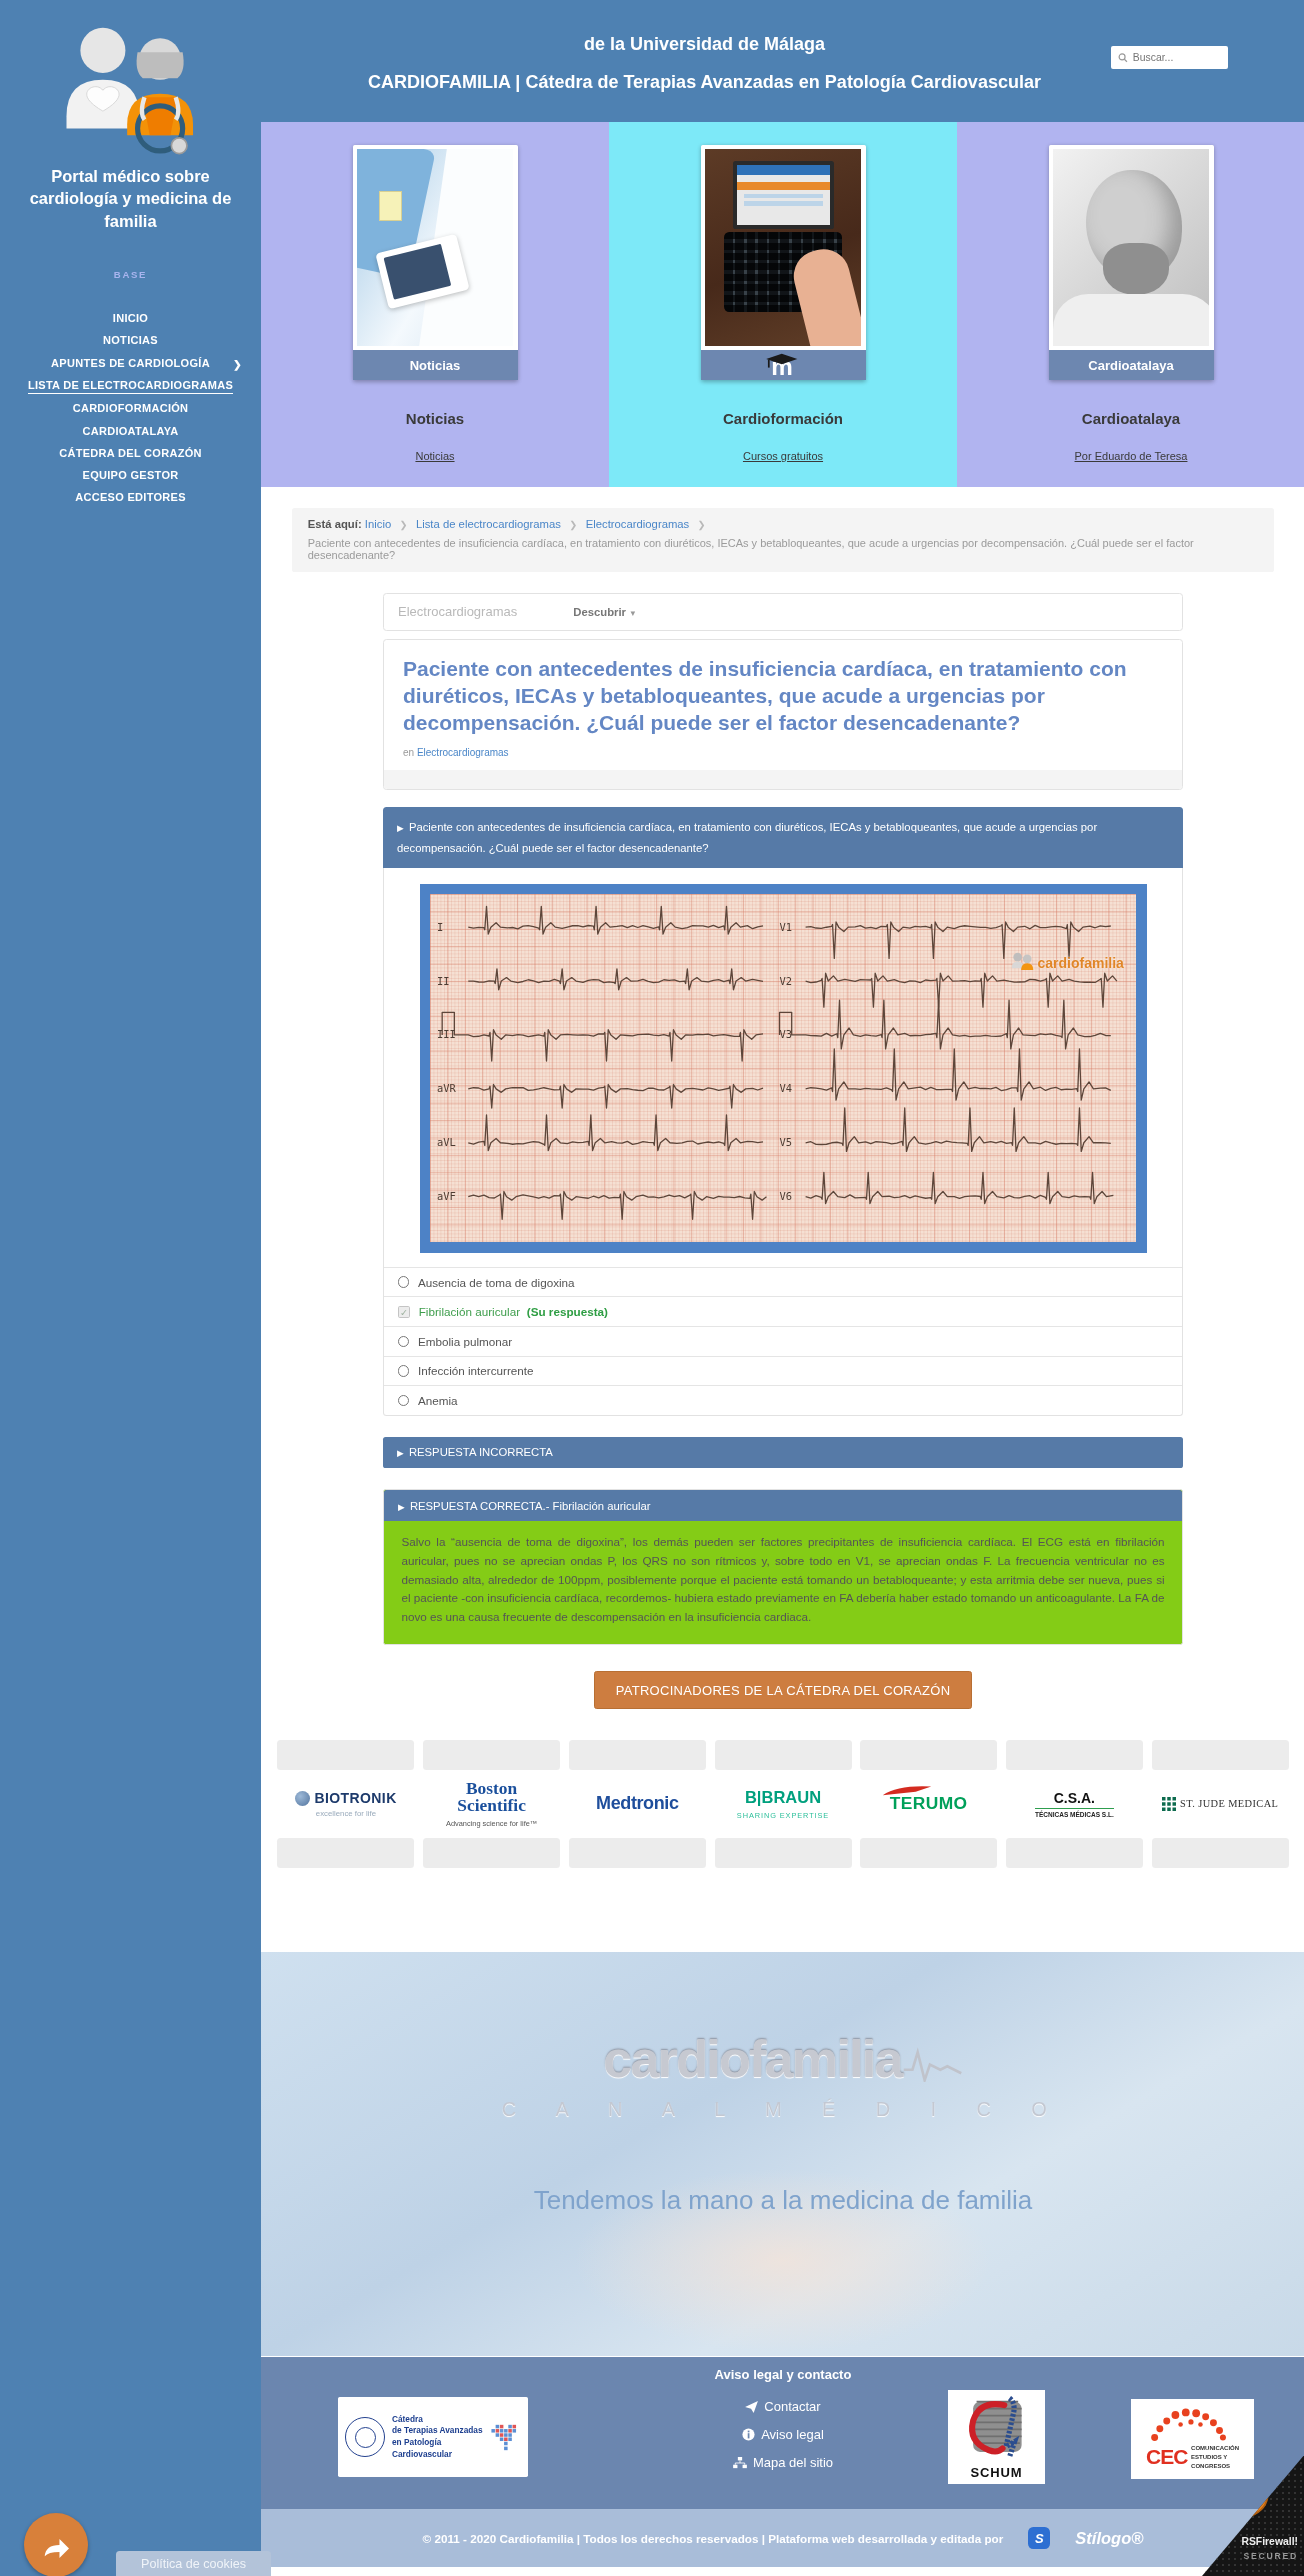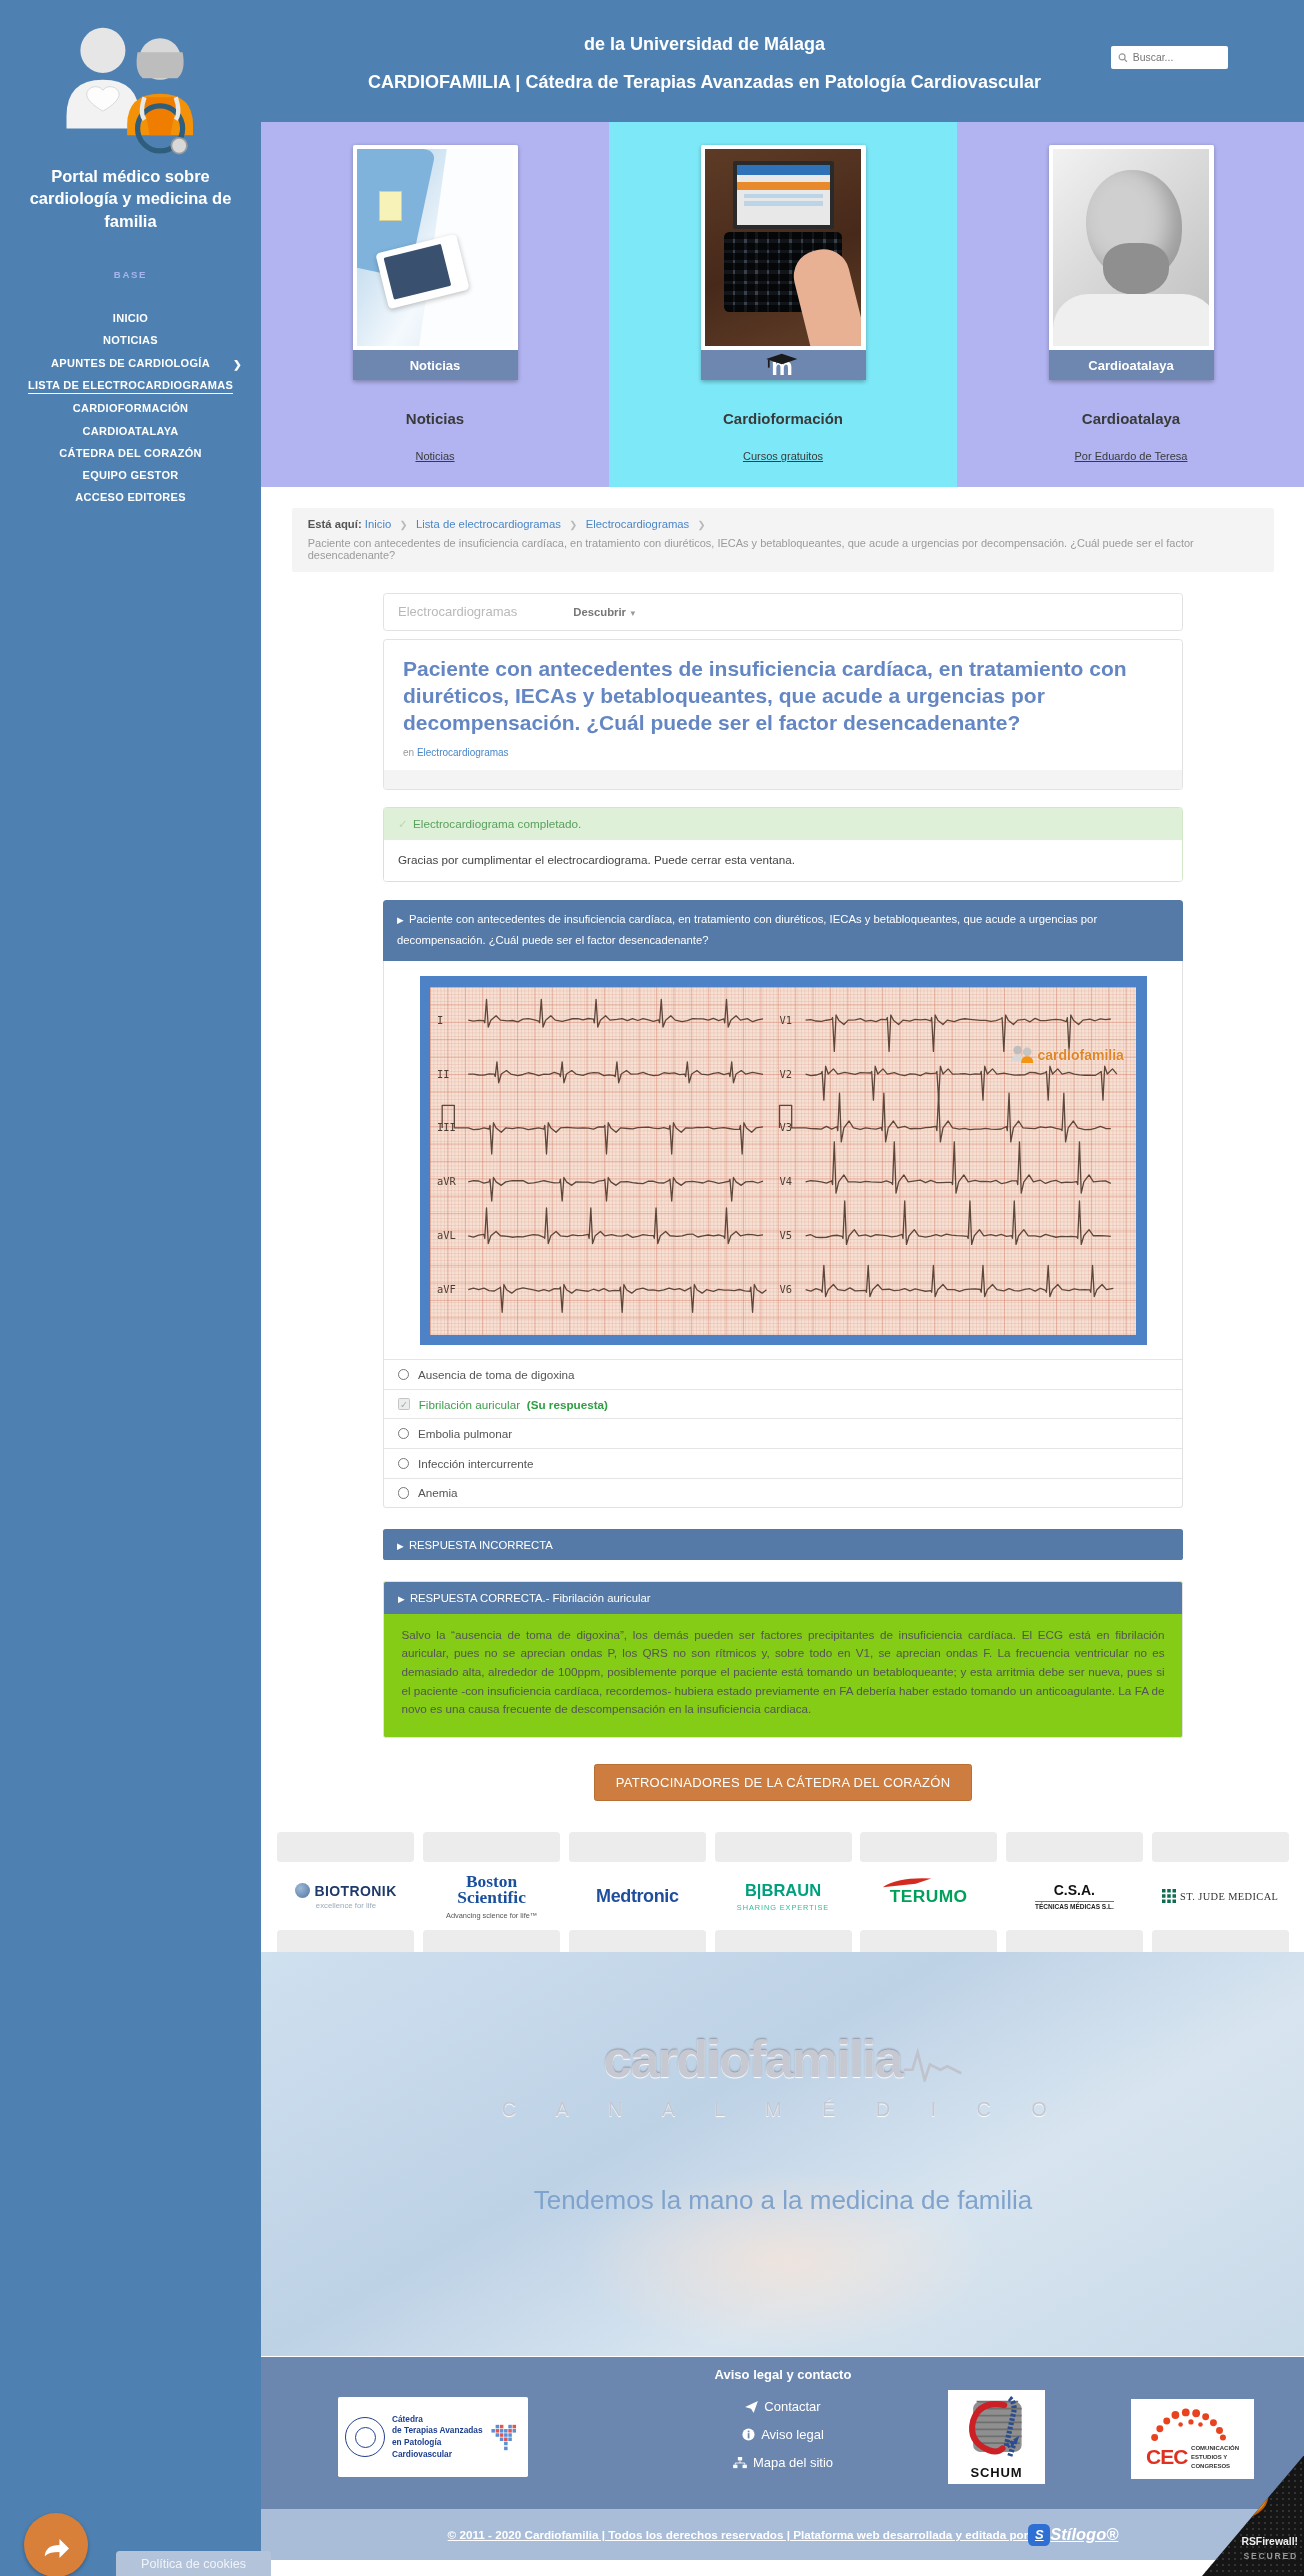--- a/index.html
+++ b/index.html
@@ -161,22 +161,22 @@
   .seal { width:40px; height:40px; border:1.7px solid #23418f; border-radius:50%; flex:0 0 auto; position:relative; }
   .seal::after { content:""; position:absolute; left:8.7px; top:8.7px; width:19px; height:19px; border:0.9px solid #23418f; border-radius:50%; }
   .catedra-lines { color:#1d3f8f; font-size:8.3px; font-weight:bold; line-height:1.4; text-align:left; }
   .flinks { position:absolute; left:0; right:0; top:42px; display:flex; flex-direction:column; align-items:center; gap:13px; }
   .flink { display:flex; align-items:center; gap:6px; font-size:13px; cursor:pointer; }
   .schum { position:absolute; left:687px; top:33px; width:97px; height:94px; background:#fff; padding:2.6px; text-align:center; cursor:pointer; }
   .schum-name { font-weight:bold; font-size:13px; letter-spacing:0.9px; color:#111; margin-top:-1.7px; }
   .cec { position:absolute; left:870px; top:42px; width:123px; height:80px; background:#fff; display:flex; align-items:center; justify-content:center; gap:3.5px; cursor:pointer; }
   .cec-name { color:#e03020; font-weight:bold; font-size:21px; letter-spacing:-0.9px; }
   .cec-lines { color:#333; font-size:6px; font-weight:bold; text-align:left; line-height:1.5; }
-  .footer-bottom { position:absolute; left:261px; top:2509px; width:1044px; height:51px; background:#a9bdd9; z-index:2;
-                   display:flex; align-items:center; justify-content:center; gap:0; color:#fff; font-size:11.7px; font-weight:bold;text-decoration:underline; }
+  .footer-bottom { position:absolute; left:261px; top:2509px; width:1044px; height:58px; background:#a9bdd9; z-index:2;
+                   display:flex; align-items:center; justify-content:center; gap:25px; color:#fff; font-size:11.7px; font-weight:bold; }
   .stilogo-badge { width:22px; height:22px; background:#2d6fd2; border-radius:5.2px; color:#fff; display:flex;
                    align-items:center; justify-content:center; font-weight:bold; font-style:italic; font-size:13px; }
   .stilogo-name { font-size:16.5px; font-style:italic; font-weight:bold; }
 
   .fab { position:absolute; left:23.5px; top:2513px; width:64px; height:64px; border-radius:50%; background:#d8803a;
          display:flex; align-items:center; justify-content:center; z-index:5; cursor:pointer; box-shadow:0 1.7px 4.3px rgba(0,0,0,.3); }
   .cookies { position:absolute; left:116px; top:2551px; width:155px; height:25px; background:#b3c3d9; border-radius:3.5px 3.5px 0 0;
              color:#f0f4f9; font-size:12.6px; display:flex; align-items:center; justify-content:center; z-index:5; cursor:pointer; border:0; font-family:inherit; }
   .secured { position:absolute; right:0; top:2454px; width:103px; height:122px; z-index:6;
              clip-path:polygon(100% 0,100% 100%,0 100%);
@@ -313,24 +313,20 @@
       </div>
 
       <div class="article">
         <h1 class="article-title">Paciente con antecedentes de insuficiencia cardíaca, en tratamiento con diuréticos, IECAs y betabloqueantes, que acude a urgencias por decompensación. ¿Cuál puede ser el factor desencadenante?</h1>
         <div class="article-cat">
           <span>en </span><a>Electrocardiogramas</a>
         </div>
         <div class="article-strip"></div>
       </div>
 
-      <div class="alert">
-        <div class="alert-head"><span class="alert-check">✓</span><span>Electrocardiograma completado.</span></div>
-        <div class="alert-body">Gracias por cumplimentar el electrocardiograma. Puede cerrar esta ventana.</div>
-      </div>
 
       <div class="q-head"><span class="tri">▶</span><span>Paciente con antecedentes de insuficiencia cardíaca, en tratamiento con diuréticos, IECAs y betabloqueantes, que acude a urgencias por decompensación. ¿Cuál puede ser el factor desencadenante?</span></div>
       <div class="q-body">
 
         <div class="ecg">
           <div class="ecg-paper">
             <svg id="ecg-svg" width="706" height="348" viewBox="0 0 812 400">
                 <path d="M44 38 L50 39.1 L56 38.2 L62 38.6 L63 41.0 L65 14.0 L67 46.0 L70 38 L76 33.0 L81 38 L89 38.8 L95 38.4 L101 39.9 L107 36.9 L113 36.3 L119 37.5 L125 39.2 L126 41.0 L128 14.0 L130 46.0 L133 38 L139 33.0 L144 38 L152 39.5 L158 37.9 L164 36.4 L170 36.2 L176 37.7 L182 36.1 L188 36.8 L189 41.0 L191 14.0 L193 46.0 L196 38 L202 33.0 L207 38 L215 37.1 L221 36.2 L227 38.6 L233 36.2 L239 38.4 L245 36.2 L251 37.7 L257 39.4 L263 37.7 L264 41.0 L266 14.0 L268 46.0 L271 38 L277 33.0 L282 38 L290 39.7 L296 38.5 L302 36.3 L308 36.6 L314 36.6 L320 38.1 L326 36.0 L332 38.6 L338 36.5 L339 41.0 L341 14.0 L343 46.0 L346 38 L352 33.0 L357 38 L365 36.2 L371 39.8 L377 37.7 L383 36.6" fill="none" stroke="#5d463a" stroke-width="1.5" stroke-linejoin="round"></path>
                 <text x="8" y="42" font-size="12" fill="#4e3d33" font-family="DejaVu Sans Mono, monospace">I</text>
                 <path d="M44 100 L50 100.0 L56 101.1 L62 101.3 L68 99.9 L74 100.0 L75 103.0 L77 86.0 L79 110.0 L82 100 L88 96.0 L93 100 L101 101.8 L107 100.5 L113 98.5 L119 99.9 L125 101.9 L131 100.1 L137 100.3 L143 98.2 L149 100.1 L150 103.0 L152 86.0 L154 110.0 L157 100 L163 96.0 L168 100 L176 101.5 L182 99.3 L188 98.4 L194 98.6 L200 101.8 L206 101.0 L212 101.9 L213 103.0 L215 86.0 L217 110.0 L220 100 L226 96.0 L231 100 L239 99.8 L245 98.1 L251 100.4 L257 101.9 L263 101.3 L269 98.5 L275 99.3 L281 98.7 L287 100.7 L293 100.0 L294 103.0 L296 86.0 L298 110.0 L301 100 L307 96.0 L312 100 L320 101.0 L326 99.1 L332 98.3 L338 100.6 L344 98.9 L345 103.0 L347 86.0 L349 110.0 L352 100 L358 96.0 L363 100 L371 98.0 L377 99.2 L383 100.4" fill="none" stroke="#5d463a" stroke-width="1.5" stroke-linejoin="round"></path>

